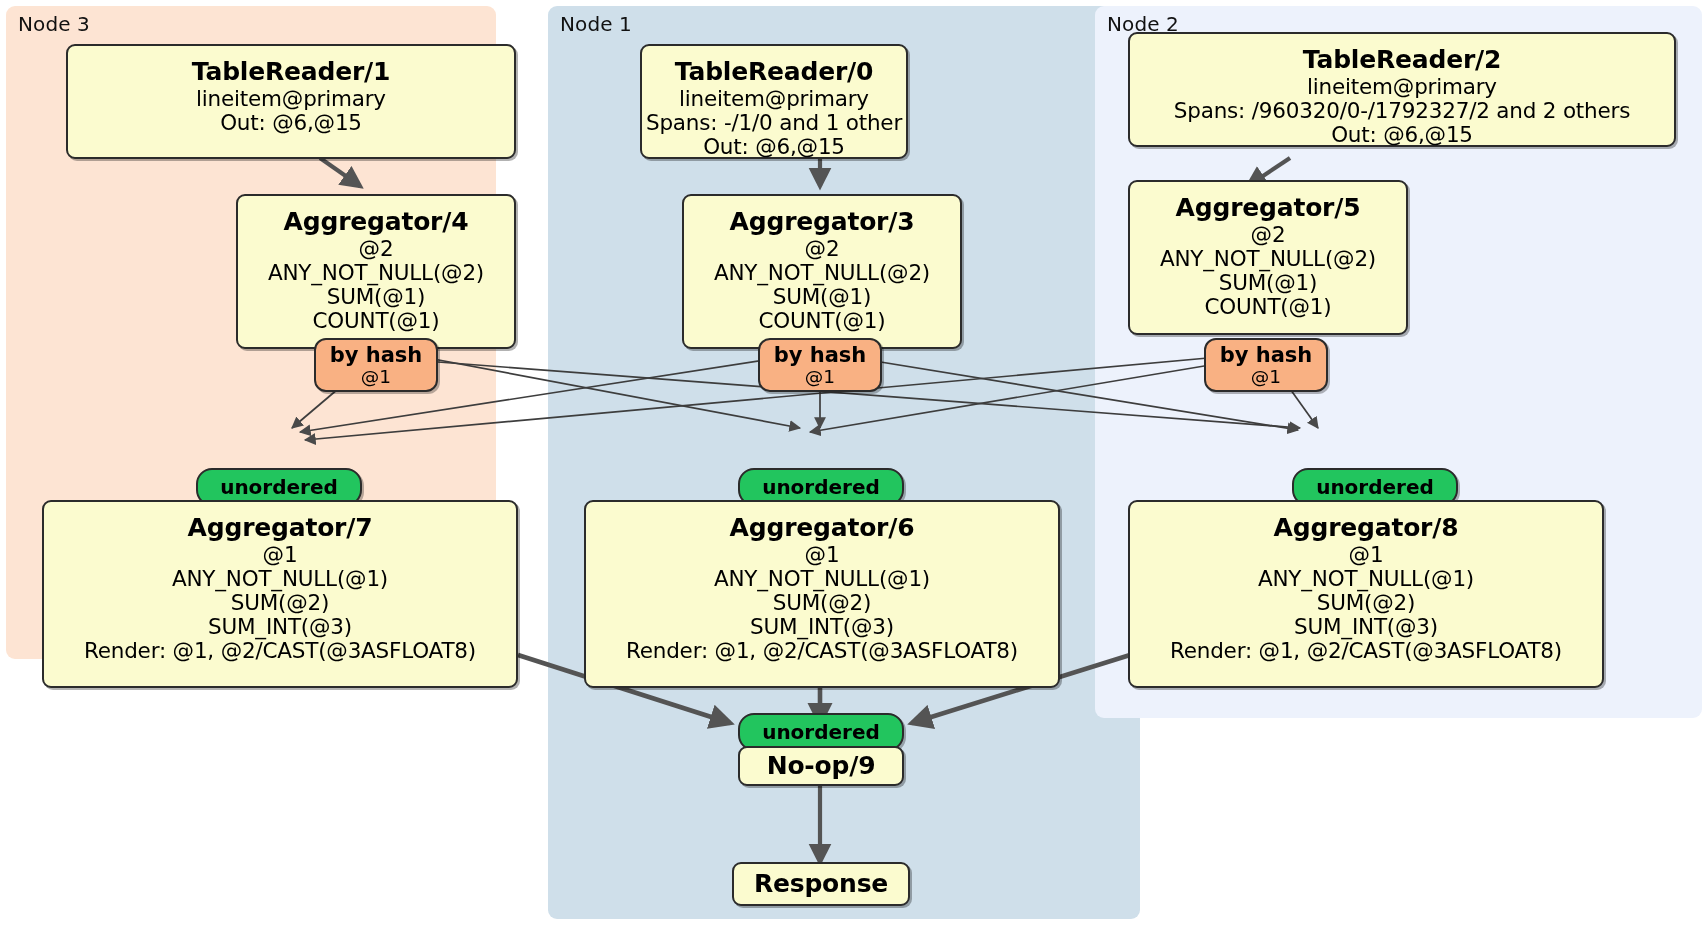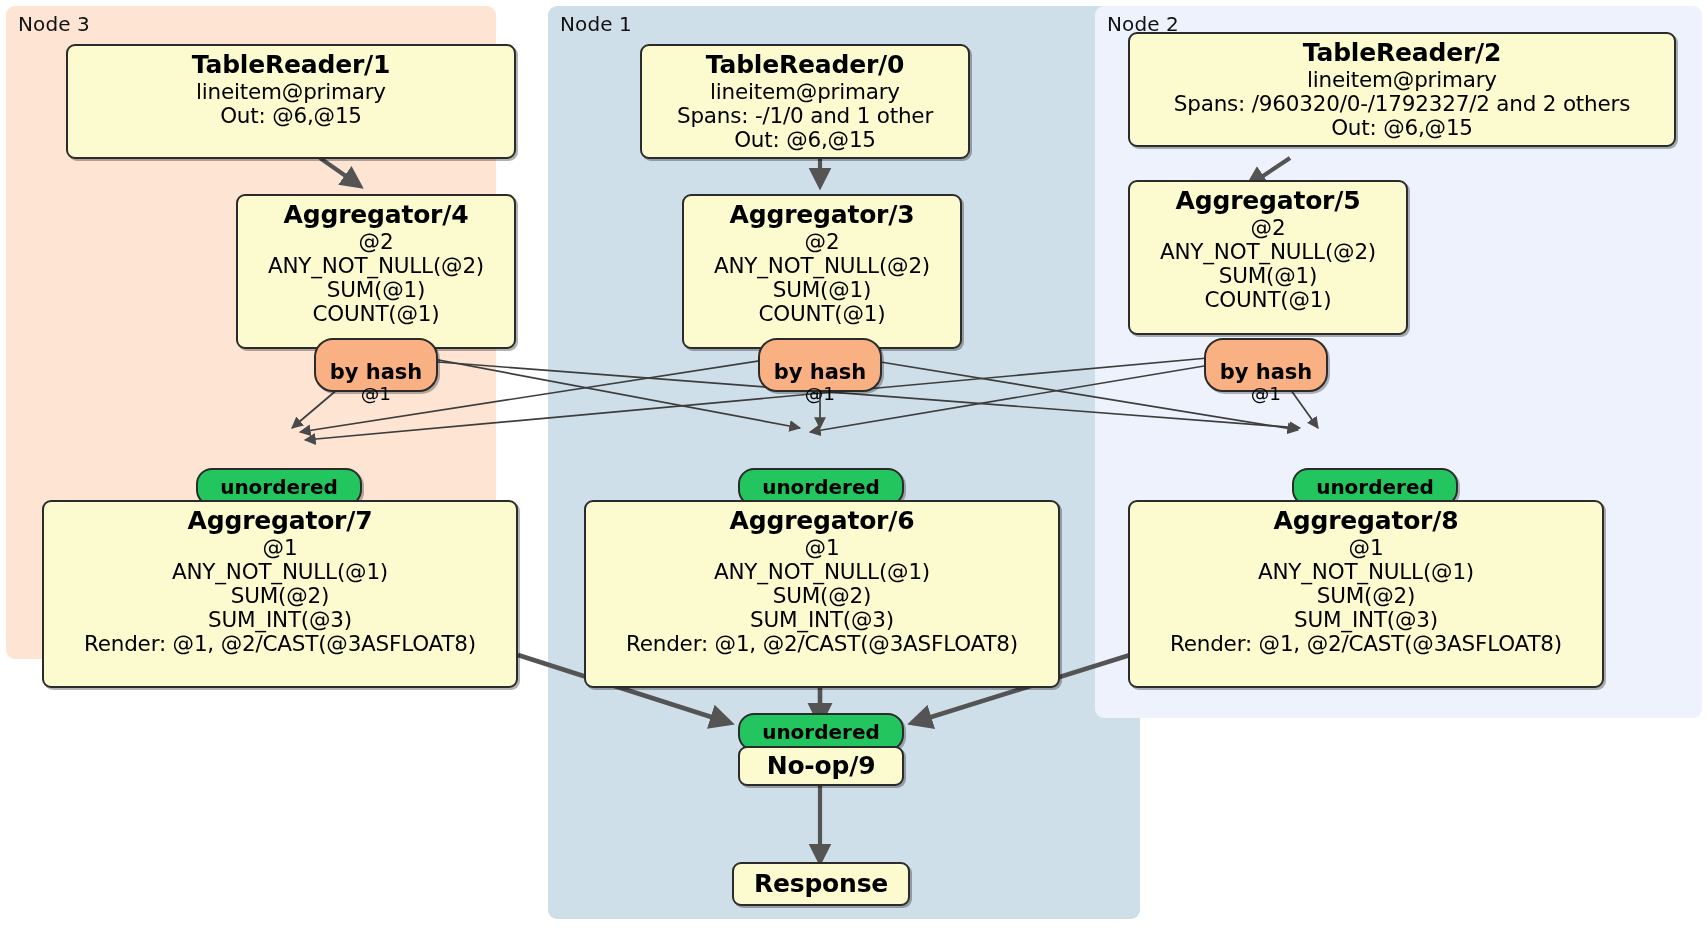--- a/index.html
+++ b/index.html
@@ -38,21 +38,21 @@
 
   
   .proc {
     position: absolute;
     box-sizing: border-box;
     background: #fbfbcf;
     border: 2.2px solid #2b2b2b;
     border-radius: 9px;
     text-align: center;
     color: #000000;
-    padding-top: 5px;
+    padding-top: 12px;
     line-height: 1.12;
     box-shadow: 2px 2px 0 rgba(0,0,0,0.30);
   }
   .proc .title {
     font-weight: bold;
     font-size: 25px;
     letter-spacing: -0.2px;
     display: block;
     margin-bottom: 1px;
   }
@@ -74,22 +74,22 @@
     position: absolute;
     box-sizing: border-box;
     border: 2.2px solid #2b2b2b;
     border-radius: 15px;
     text-align: center;
     color: #000000;
     box-shadow: 2px 2px 0 rgba(0,0,0,0.28);
   }
   .pill.hash {
     background: #f9b183;
-    border-radius: 19px;
-    padding-top: 21px;
+    border-radius: 12px;
+    padding-top: 4px;
     line-height: 1.08;
   }
   .pill.hash .ptitle {
     display: block;
     font-weight: bold;
     font-size: 21px;
   }
   .pill.hash .psub {
     display: block;
     font-size: 18.5px;
@@ -172,21 +172,21 @@
       <path d="M 820 785 L 820 862" marker-end="url(#arrThick)"></path>
     </g>
   </svg>
 
   <div class="proc" style="left:66px; top:44px; width:450px; height:115px;">
     <span class="title">TableReader/1</span>
     <span class="line">lineitem@primary</span>
     <span class="line">Out: @6,@15</span>
   </div>
 
-  <div class="proc" style="left:640px; top:44px; width:330px; height:115px;">
+  <div class="proc" style="left:640px; top:44px; width:268px; height:115px;">
     <span class="title">TableReader/0</span>
     <span class="line">lineitem@primary</span>
     <span class="line">Spans: -/1/0 and 1 other</span>
     <span class="line">Out: @6,@15</span>
   </div>
 
   <div class="proc" style="left:1128px; top:32px; width:548px; height:115px;">
     <span class="title">TableReader/2</span>
     <span class="line">lineitem@primary</span>
     <span class="line">Spans: /960320/0-/1792327/2 and 2 others</span>

